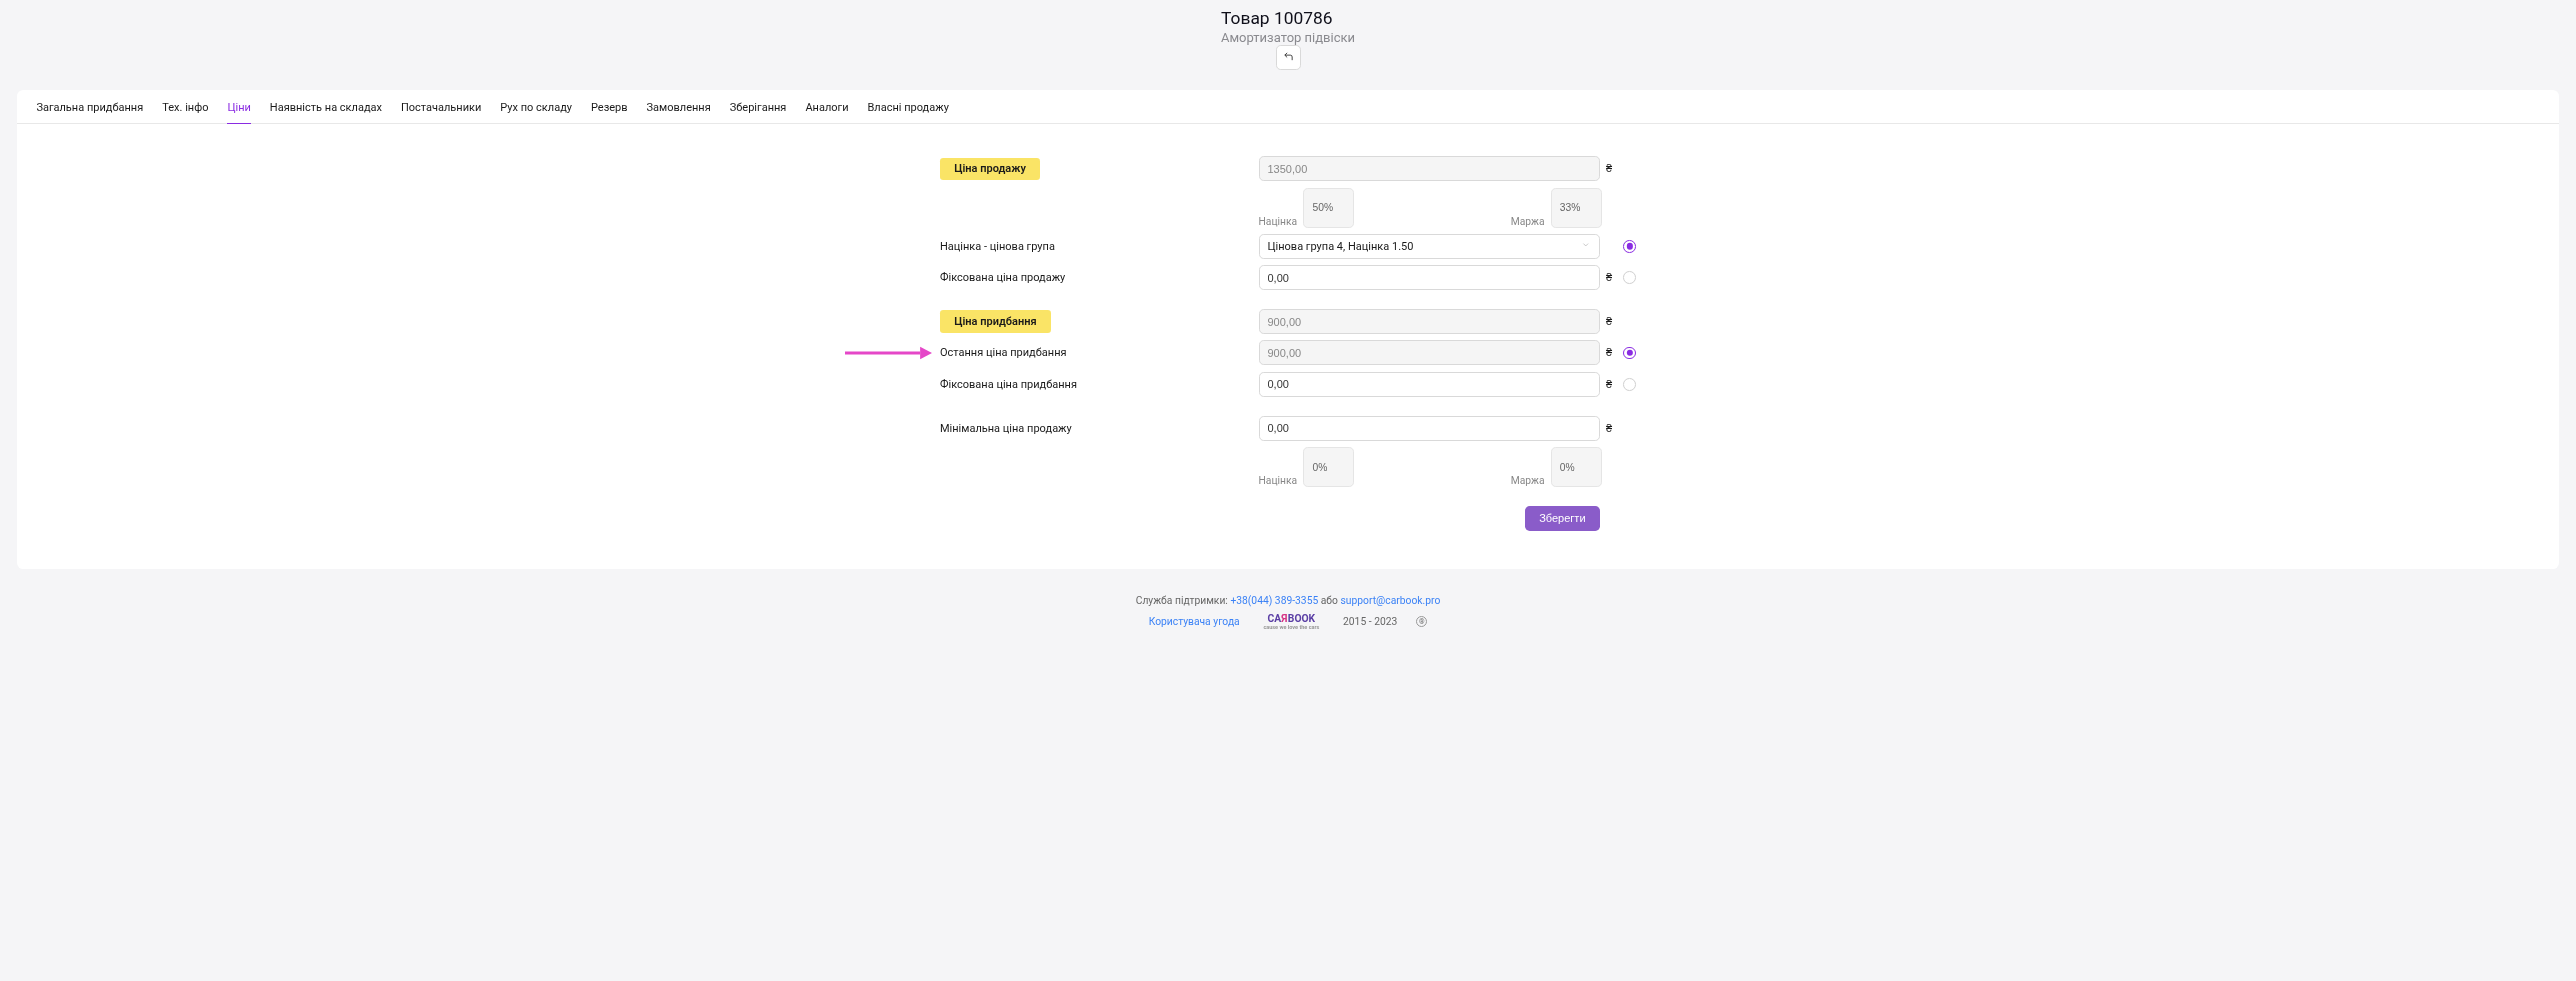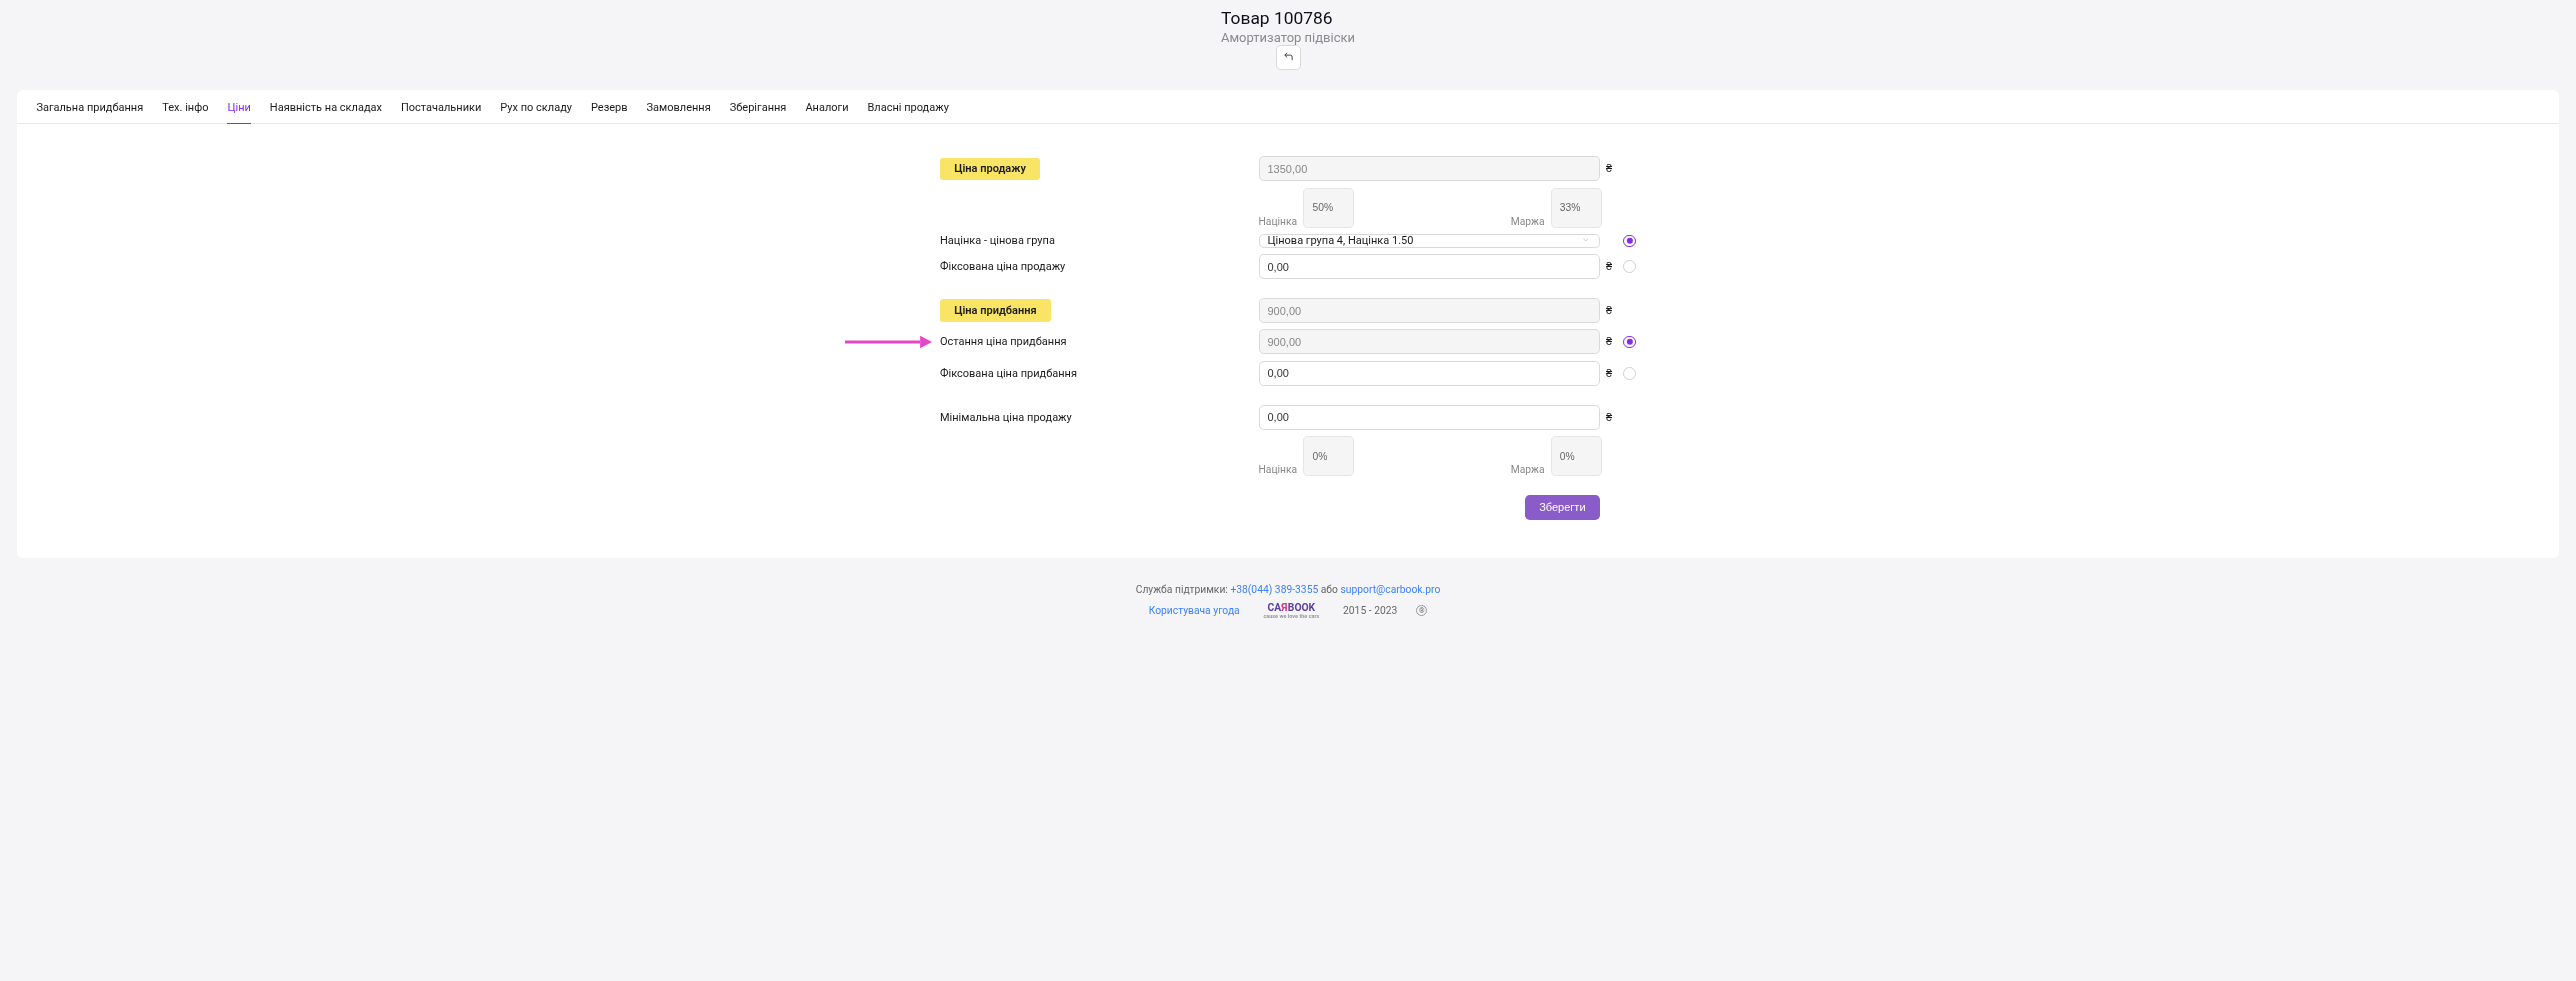--- a/index.html
+++ b/index.html
@@ -175,21 +175,21 @@
       height: 40px;
       border: 0.8px solid #e5e5e5;
       border-radius: 4.7px;
       padding: 0 8px;
       font-size: 10.3px;
       background: #f5f5f5;
       color: #666;
     }
     .select {
       flex: 1;
-      height: 14px;
+      height: 25px;
       border: 0.8px solid #d9d9d9;
       border-radius: 4.7px;
       padding: 0 24px 0 8px;
       font-size: 11px;
       background: #fff;
       display: flex;
       align-items: center;
       position: relative;
       cursor: pointer;
     }

